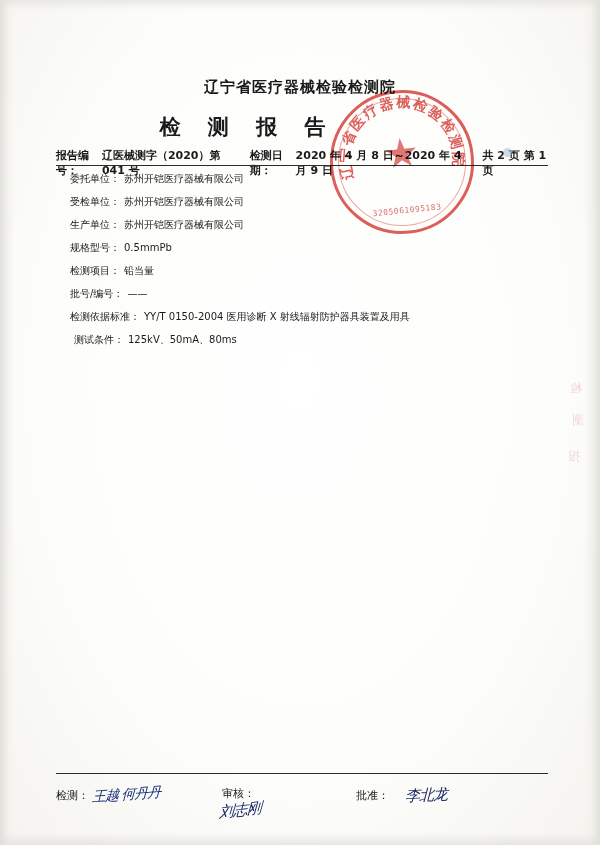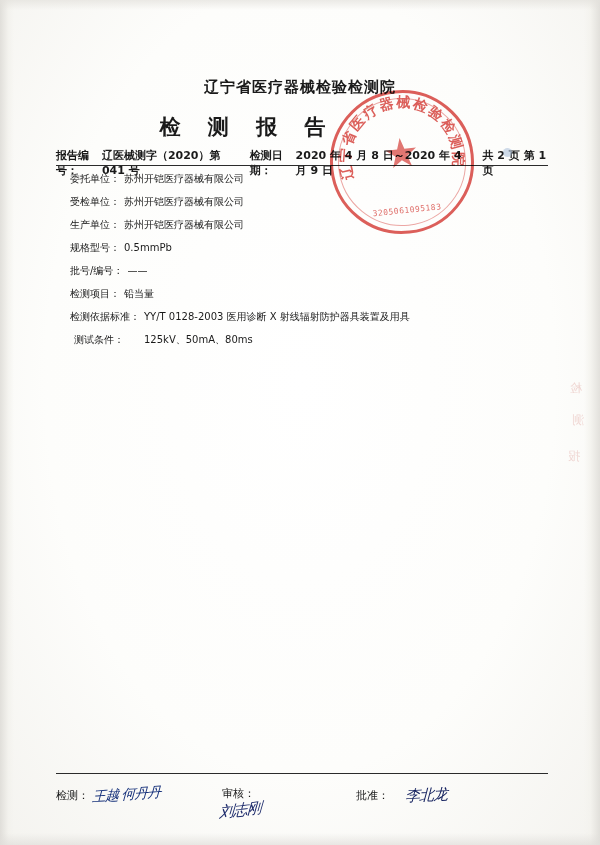--- a/index.html
+++ b/index.html
@@ -113,21 +113,21 @@
     font-family: "DejaVu Sans", "Liberation Sans", sans-serif;
     text-align: right;
   }
   .field .f-label {
     white-space: nowrap;
   }
   .field .f-value {
     margin-left: 4px;
     white-space: nowrap;
   }
-  .field.indent { padding-left: 4px; gap: 16px; }
+  .field.indent { padding-left: 4px; }
 
   
   .sign-row {
     position: absolute;
     left: 56px; top: 782px;
     width: 492px;
     height: 30px;
     font-size: 11px;
     font-family: "DejaVu Sans", "Liberation Sans", sans-serif;
   }
@@ -265,30 +265,30 @@
     </div>
     <div class="field">
       <span class="f-label">生产单位：</span>
       <span class="f-value">苏州开铠医疗器械有限公司</span>
     </div>
     <div class="field">
       <span class="f-label">规格型号：</span>
       <span class="f-value">0.5mmPb</span>
     </div>
     <div class="field">
+      <span class="f-label">检测项目：</span>
+      <span class="f-value">铅当量</span>
+    </div>
+    <div class="field">
       <span class="f-label">批号/编号：</span>
       <span class="f-value">——</span>
     </div>
     <div class="field">
-      <span class="f-label">检测项目：</span>
-      <span class="f-value">铅当量</span>
-    </div>
-    <div class="field">
       <span class="f-label">检测依据标准：</span>
-      <span class="f-value">YY/T 0128-2003 医用诊断 X 射线辐射防护器具装置及用具</span>
+      <span class="f-value">YY/T 0150-2004 医用诊断 X 射线辐射防护器具装置及用具</span>
     </div>
     <div class="field indent">
       <span class="f-label">测试条件：</span>
       <span class="f-value">125kV、50mA、80ms</span>
     </div>
   </div>
 
   <div class="seal">
     <div class="seal-inner"></div>
     <svg class="seal-arc" viewBox="0 0 138 138">

